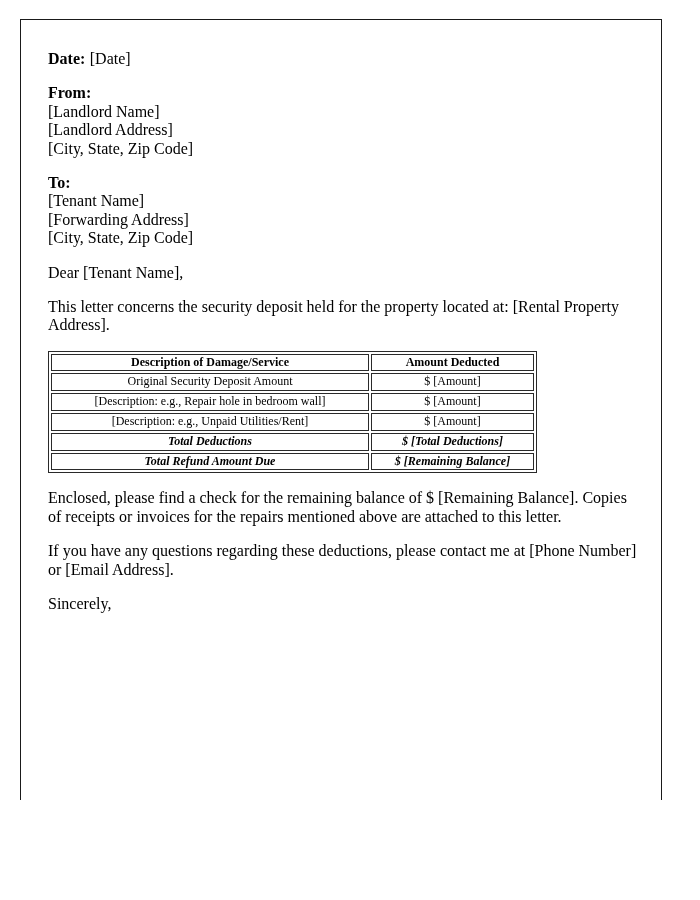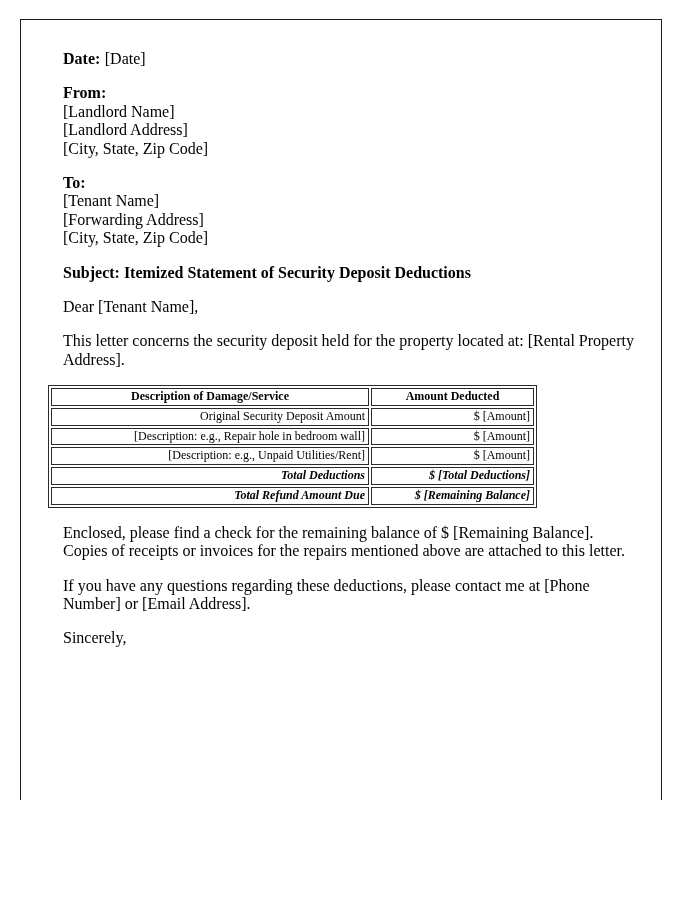--- a/index.html
+++ b/index.html
@@ -20,42 +20,42 @@
     left: 20px; top: 19px;
     width: 642px; height: 781px;
     border: 1px solid #1a1a1a;
     border-bottom: none;
     background: #ffffff;
     padding: 30px 24px 0 27px;
     font-size: 16px;
     line-height: 1.15;
     overflow: hidden;
   }
-  .letter p { margin: 0 0 16px 15px; max-width: 592px; }
+  .letter p { margin: 0 0 16px 0; max-width: 592px; }
   .letter strong { font-weight: bold; }
   .inline-label { margin-right: 0.28em; }
   table.deductions {
     border-collapse: separate;
     border-spacing: 2px;
     border: 1px solid #2a2a2a;
     margin: 0 0 16px 0;
     table-layout: fixed;
     width: 487px;
   }
   table.deductions th,
   table.deductions td {
     border: 1px solid #2a2a2a;
     padding: 1px 3px;
     font-size: 12px;
     line-height: 1.15;
     overflow: hidden;
     white-space: nowrap;
   }
   table.deductions th { font-weight: bold; text-align: center; }
-  table.deductions td { text-align: right; margin-left: 32px; }
+  table.deductions td { text-align: center; margin-left: 32px; }
   col.col-desc { width: 318px; }
   col.col-amt  { width: 163px; }
   tr.total-row td { font-weight: bold; font-style: italic; }
 </style>
 </head>
 <body>
 
 <div class="page">
   <div class="letter">
 
@@ -68,21 +68,20 @@
       <span>[City, State, Zip Code]</span>
     </p>
 
     <p>
       <strong>To:</strong><br>
       <span>[Tenant Name]</span><br>
       <span>[Forwarding Address]</span><br>
       <span>[City, State, Zip Code]</span>
     </p>
 
-    <p><strong>Subject: Itemized Statement of Security Deposit Deductions</strong></p>
 
     <p>Dear [Tenant Name],</p>
 
     <p>This letter concerns the security deposit held for the property located at: [Rental Property Address].</p>
 
 
     <table class="deductions">
       <colgroup>
           <col class="col-desc">
           <col class="col-amt">

